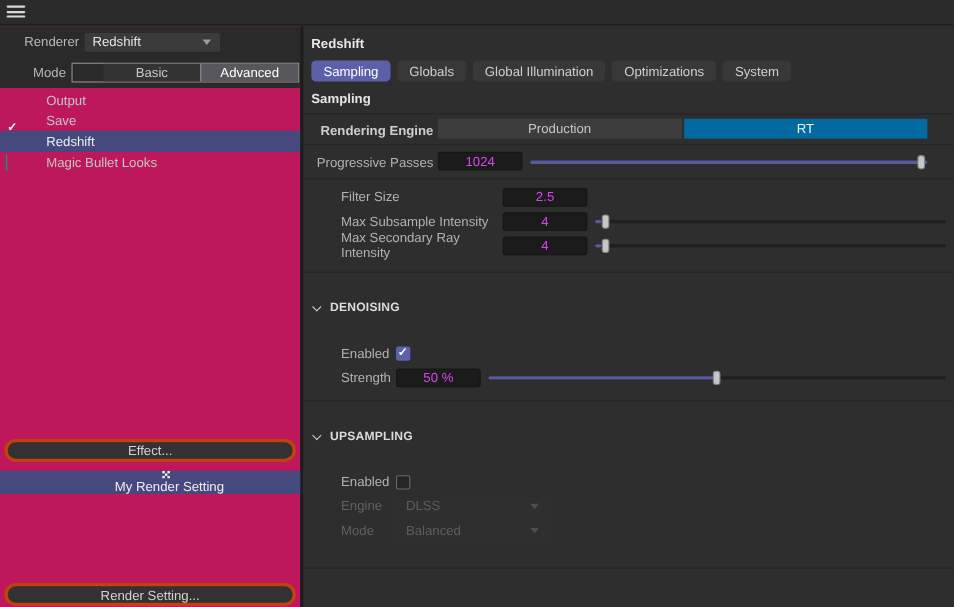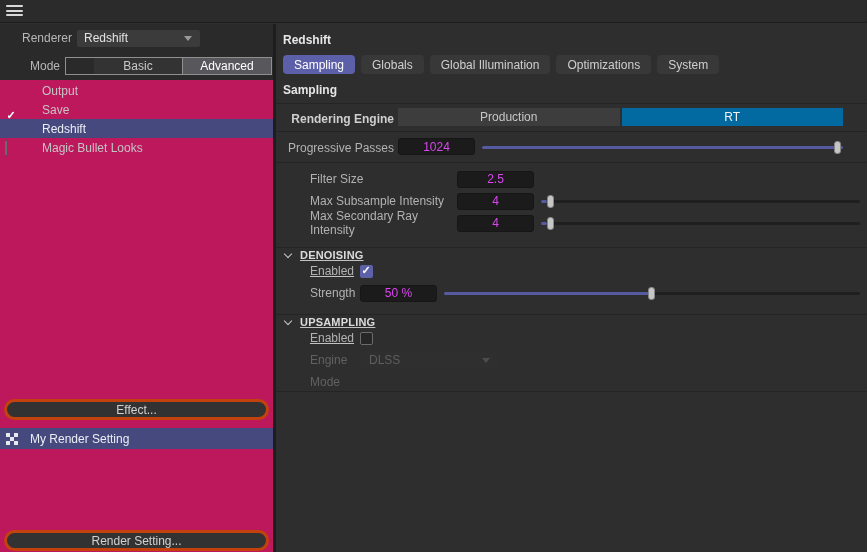--- a/index.html
+++ b/index.html
@@ -38,21 +38,21 @@
 
   .cb { width:13px; height:13px; border-radius:2px; position:relative; cursor:pointer; }
   .cb.checked { background:#5c61a8; }
   .cb.checked::after { content:"✓"; position:absolute; left:1.5px; top:-1px; font-size:11px; color:#ffffff; font-weight:bold; }
   .cb:not(.checked) { background:#262626; border:1px solid #6a6a6a; }
 
   .pillbtn { position:absolute; left:4px; width:265px; height:21px; border-radius:10.5px; background:#323232; border:3px solid #c2410c; display:flex; align-items:center; justify-content:center; color:#d2d2d2; cursor:pointer; }
   .effect-btn { top:375px; }
   .rs-btn { top:506px; }
 
-  .mrs-row { position:absolute; top:404px; left:0; width:296px; height:21px; background:#45497d; display:flex; align-items:center; cursor:pointer; }
+  .mrs-row { position:absolute; top:404px; left:0; width:296px; height:21px; background:#45497d; display:flex; align-items:center; cursor:pointer;flex-direction:column; }
   .mrs-row .mrs-icon { margin-left:6px; width:12px; height:12px; }
   .mrs-row .itext { margin-left:12px; color:#eceef5; }
 
   
   .main { position:absolute; top:24px; left:276px; width:591px; height:528px; background:#2e2e2e; }
   .ptitle { margin:9px 0 0 7px; font-weight:bold; color:#e8e8e8; }
   .tabs { display:flex; margin:8px 0 0 7px; gap:6px; }
   .tab { height:19px; padding:0 11px; border-radius:4px; background:#383838; color:#cfcfcf; display:flex; align-items:center; cursor:pointer; }
   .tab.selected { background:#5c60a8; color:#ffffff; }
   .stitle { margin:9px 0 0 7px; font-weight:bold; color:#e6e6e6; }
@@ -81,21 +81,21 @@
   .grow { display:flex; align-items:center; height:18px; padding-left:34px; padding-right:7px; }
   .glabel { color:#b2b2b2; }
   .us .glabel { width:147px; }
   .dn .glabel { width:50px; }
   .grow.disabled .glabel { color:#616161; }
 
   .ddisabled { width:138px; height:17px; background:#2f2f2f; border-radius:2px; display:flex; align-items:center; padding:0 9px; color:#5e5e5e; position:relative; }
   .ddisabled .caret { position:absolute; right:8px; width:0; height:0; border-left:4px solid transparent; border-right:4px solid transparent; border-top:5px solid #4d4d4d; }
 
   .mt4 { margin-top:4px; } .mt5 { margin-top:5px; } .mt6 { margin-top:6px; }
-  .mt7 { margin-top:7px; } .mt8 { margin-top:0;text-decoration:underline; } .mt12 { margin-top:12px; } .mt15 { margin-top:15px; }
+  .mt7 { margin-top:7px; } .mt8 { margin-top:25px; } .mt12 { margin-top:12px; } .mt15 { margin-top:15px; }
 </style>
 </head>
 <body>
 
 <div class="topbar">
   <div class="hamburger">
     <div></div>
       <div></div>
       <div></div>
   </div>
@@ -248,16 +248,20 @@
   </div>
   <div class="grow dn mt4 disabled">
     <span class="glabel">Engine</span>
     <div class="ddisabled">
       <span>DLSS</span>
       <span class="caret"></span>
     </div>
   </div>
   <div class="grow dn mt4 disabled">
     <span class="glabel">Mode</span>
+    <div class="ddisabled">
+      <span>Balanced</span>
+      <span class="caret"></span>
+    </div>
   </div>
   <div class="hdiv mt8"></div>
 
 </div>
 
 </body></html>

